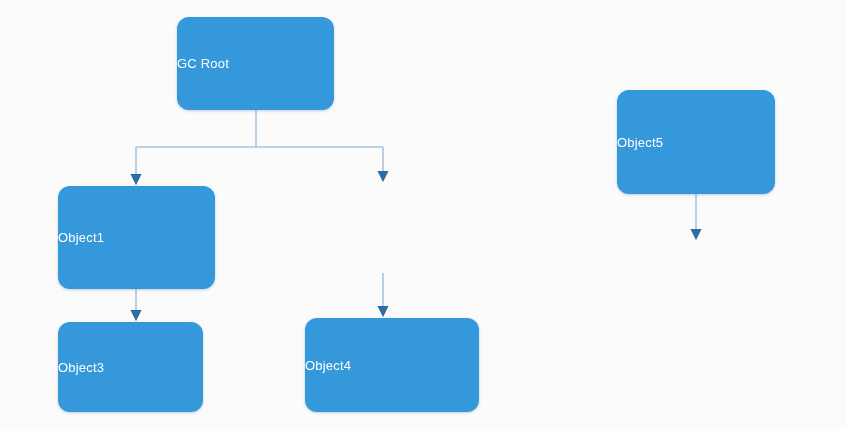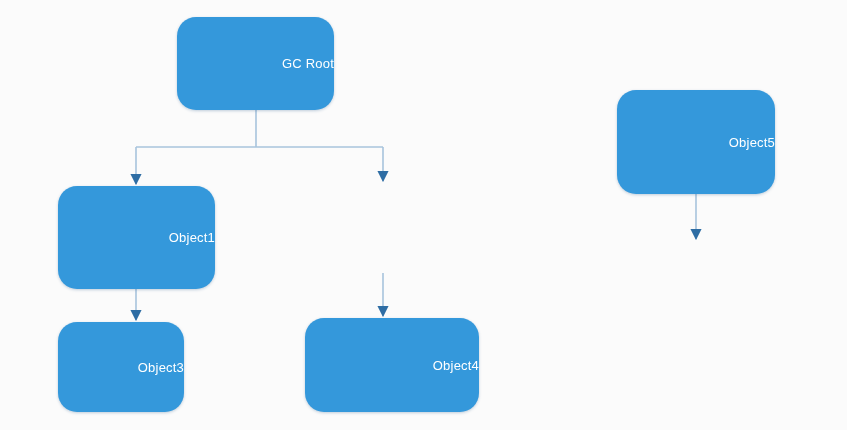--- a/index.html
+++ b/index.html
@@ -25,26 +25,25 @@
     left: 0;
     top: 0;
     width: 847px;
     height: 430px;
     pointer-events: none;
   }
   .node-box {
     position: absolute;
     box-sizing: border-box;
     background: #3498db;
-    border-radius: 19px;
+    border-radius: 12px;
     display: flex;
     align-items: center;
-    justify-content: flex-end;
+    justify-content: flex-start;
     box-shadow: 0 1px 3px rgba(40, 90, 140, 0.28);
-    padding-left: 48px;
   }
   .node-label {
     color: #ffffff;
     font-family: "Liberation Sans", sans-serif;
     font-size: 13px;
     font-weight: 400;
     letter-spacing: 0.2px;
     line-height: 1;
     text-align: center;
     user-select: none;
@@ -79,21 +78,21 @@
 
   <div class="node-box" style="left:177px; top:17px; width:157px; height:93px;">
     <span class="node-label">GC Root</span>
   </div>
 
   <div class="node-box" style="left:58px; top:186px; width:157px; height:103px;">
     <span class="node-label">Object1</span>
   </div>
 
 
-  <div class="node-box" style="left:58px; top:322px; width:126px; height:90px;">
+  <div class="node-box" style="left:58px; top:322px; width:145px; height:90px;">
     <span class="node-label">Object3</span>
   </div>
 
   <div class="node-box" style="left:305px; top:318px; width:174px; height:94px;">
     <span class="node-label">Object4</span>
   </div>
 
   <div class="node-box" style="left:617px; top:90px; width:158px; height:104px;">
     <span class="node-label">Object5</span>
   </div>

